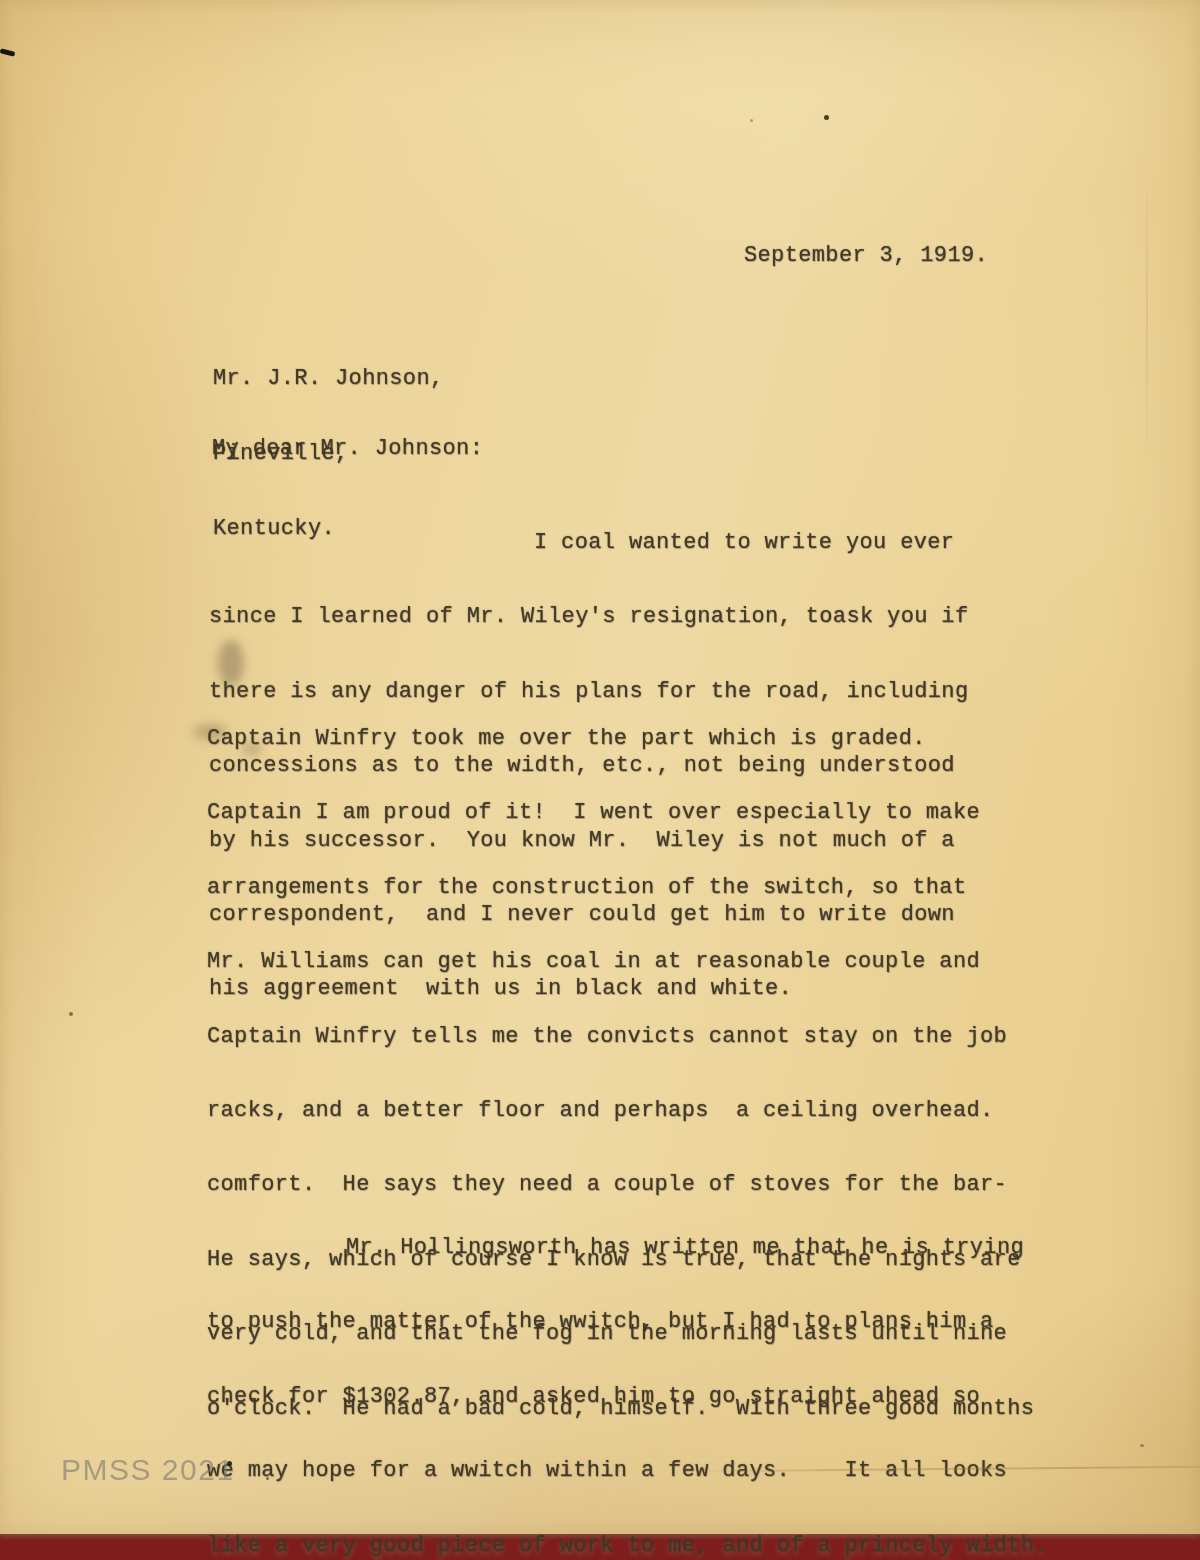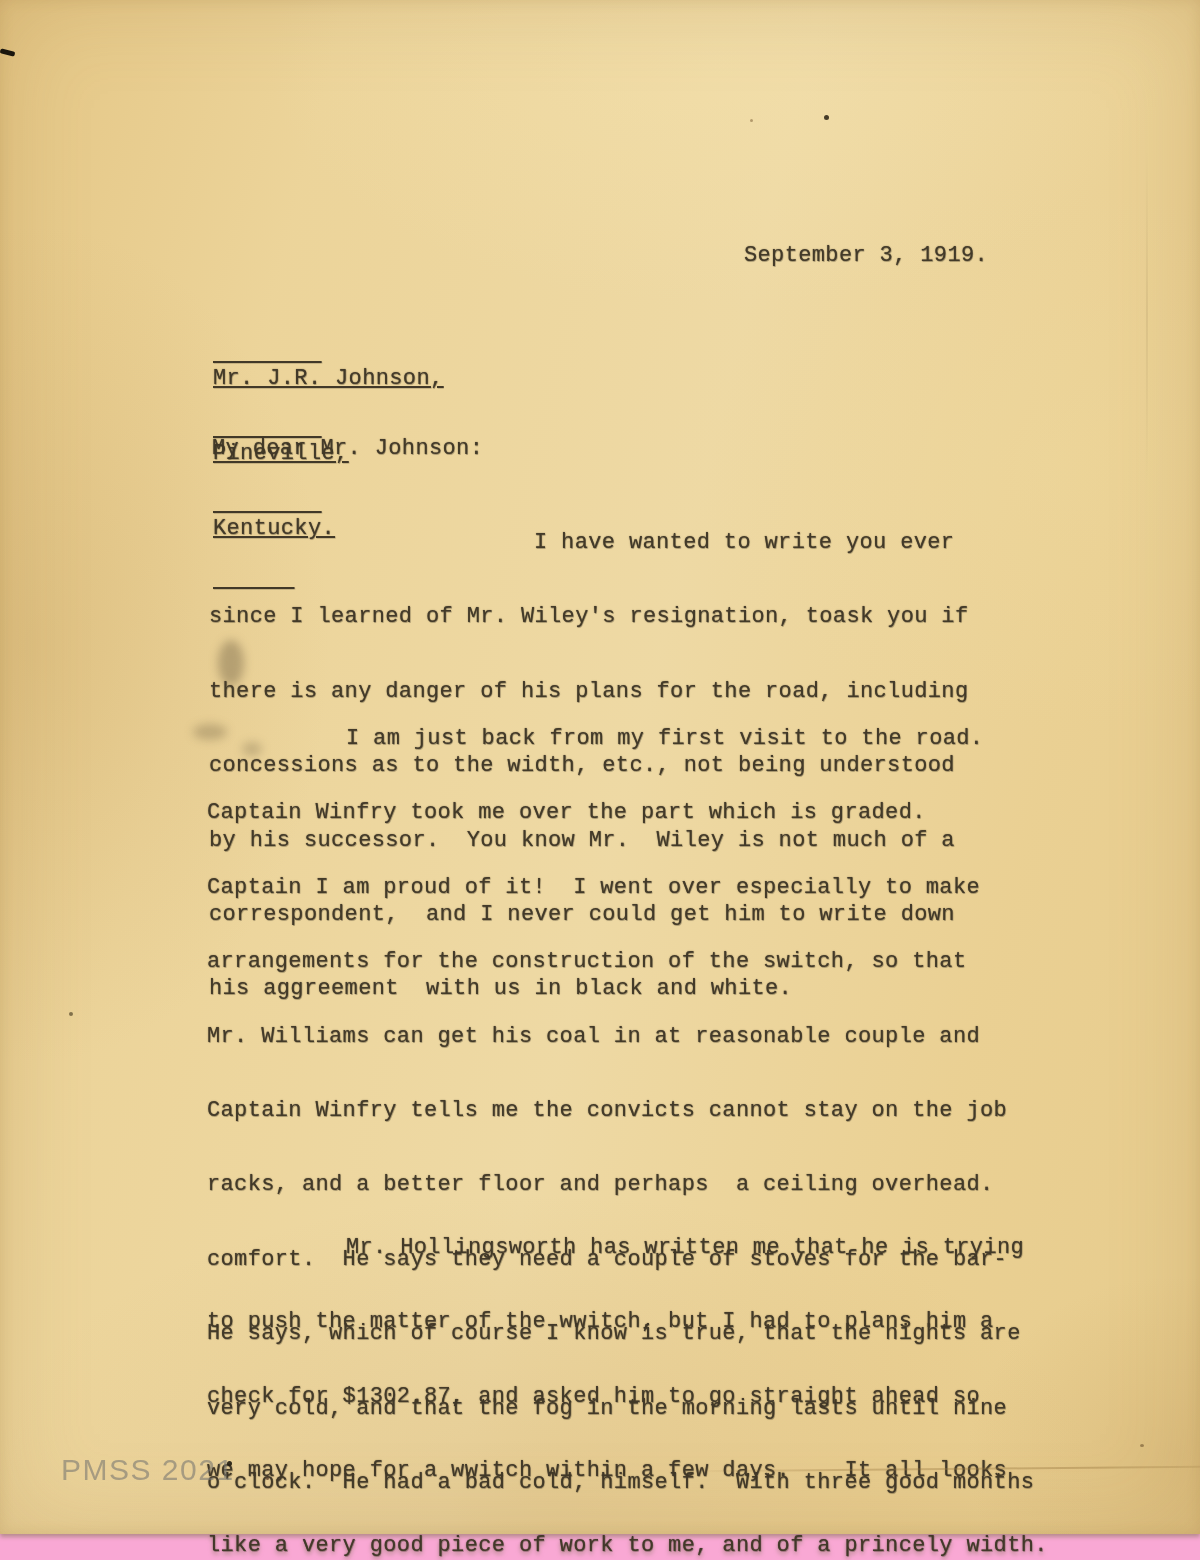--- a/index.html
+++ b/index.html
@@ -5,21 +5,21 @@
   html, body {
     margin: 0;
     padding: 0;
     background: #ffffff;
     font-family: "Liberation Mono", "DejaVu Sans Mono", monospace;
   }
   .canvas {
     position: relative;
     width: 1200px;
     height: 1560px;
-    background: #f9a8d4;
+    background: #7f1d1d;
     overflow: hidden;
   }
   .paper-wrap {
     position: absolute;
     inset: 0;
     filter: drop-shadow(0 3px 2px rgba(130,115,85,0.55));
   }
   .paper {
     position: absolute;
     left: 0; top: 0;
@@ -51,21 +51,21 @@
   .tline {
     white-space: pre;
     line-height: 24.4px;
     height: 24.4px;
   }
   .addr .tline { line-height: 25.2px; height: 25.2px; }
   .ind-deep { padding-left: 325px; }
   .ind { padding-left: 139px; }
 
   .date-line   { left: 744px; top: 243px; }
-  .addr        { left: 213px; top: 316px; text-decoration: underline; }
+  .addr        { left: 213px; top: 316px; }
   .salutation  { left: 212px; top: 436px; }
   .para-1      { left: 209px; top: 481px; }
   .para-2      { left: 207px; top: 677px; }
   .para-3      { left: 207px; top: 1186px; }
 
   .watermark {
     position: absolute;
     left: 61px; top: 1453px;
     font-family: "Liberation Sans", sans-serif;
     font-size: 30px;
@@ -117,31 +117,30 @@
 
       <div class="ink addr">
         <div class="tline">Mr. J.R. Johnson,</div>
         <div class="tline">Pineville,</div>
         <div class="tline">Kentucky.</div>
       </div>
 
       <div class="ink salutation">My dear Mr. Johnson:</div>
 
       <div class="ink para-1">
-        <div class="tline ind-deep">I have wanted to write you ever</div>
+        <div class="tline ind-deep">I coal wanted to write you ever</div>
         <div class="tline">since I learned of Mr. Wiley's resignation, toask you if</div>
         <div class="tline">there is any danger of his plans for the road, including</div>
         <div class="tline">concessions as to the width, etc., not being understood</div>
         <div class="tline">by his successor.  You know Mr.  Wiley is not much of a</div>
         <div class="tline">correspondent,  and I never could get him to write down</div>
         <div class="tline">his aggreement  with us in black and white.</div>
       </div>
 
       <div class="ink para-2">
-        <div class="tline ind">I am just back from my first visit to the road.</div>
         <div class="tline">Captain Winfry took me over the part which is graded.</div>
         <div class="tline">Captain I am proud of it!  I went over especially to make</div>
         <div class="tline">arrangements for the construction of the switch, so that</div>
         <div class="tline">Mr. Williams can get his coal in at reasonable couple and</div>
         <div class="tline">Captain Winfry tells me the convicts cannot stay on the job</div>
         <div class="tline">racks, and a better floor and perhaps  a ceiling overhead.</div>
         <div class="tline">comfort.  He says they need a couple of stoves for the bar-</div>
         <div class="tline">He says, which of course I know is true, that the nights are</div>
         <div class="tline">very cold, and that the fog in the morning lasts until nine</div>
         <div class="tline">o'clock.  He had a bad cold, himself.  With three good months</div>

